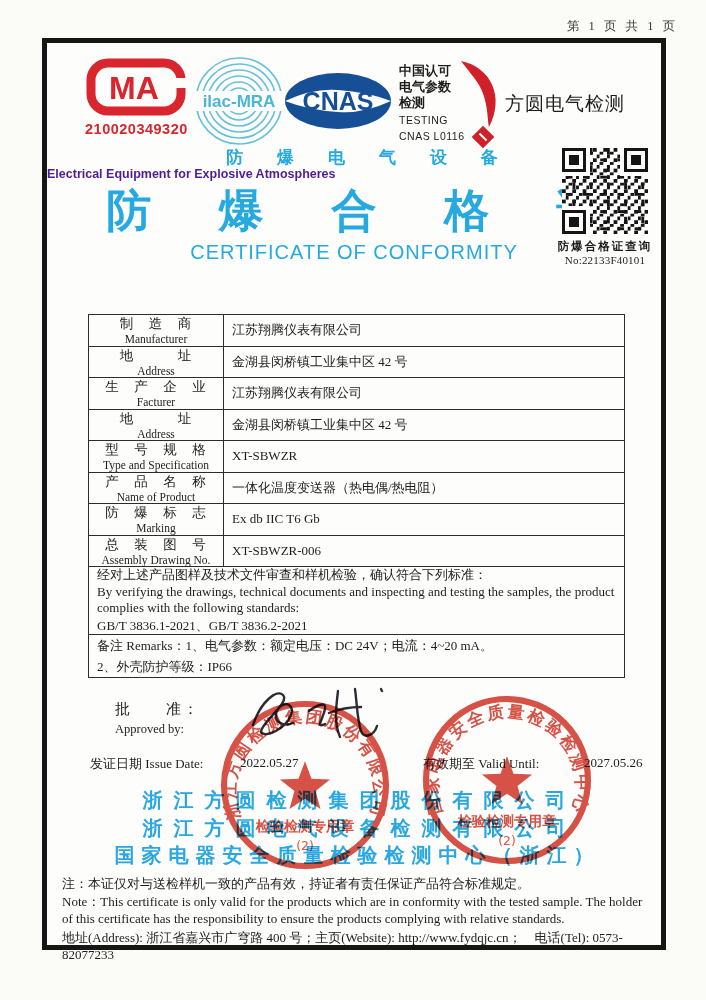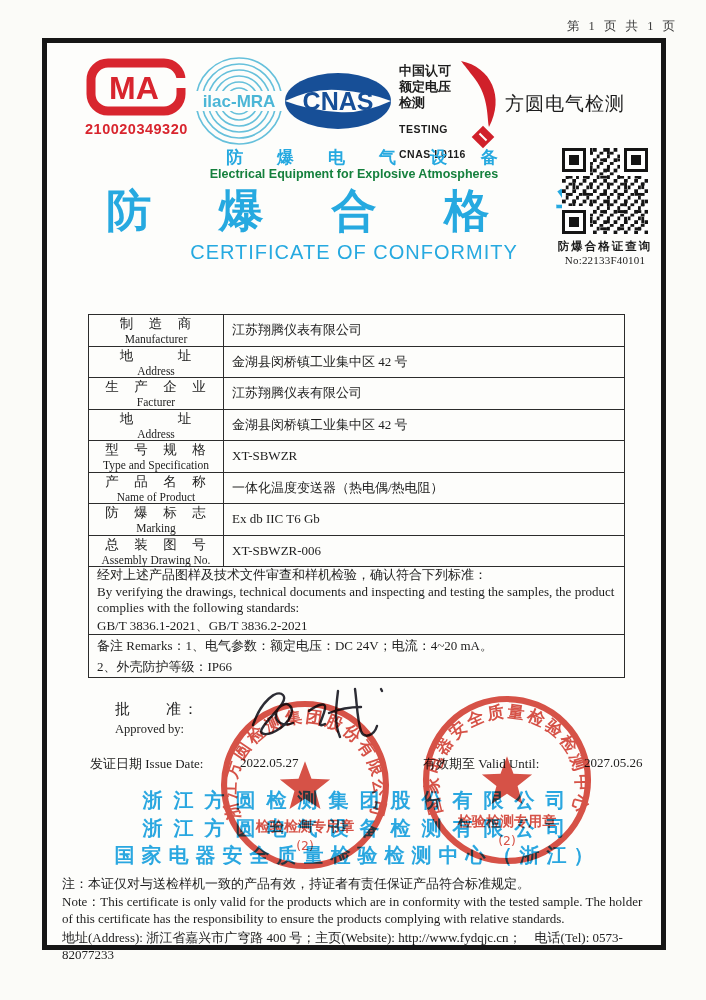--- a/index.html
+++ b/index.html
@@ -13,25 +13,25 @@
   .page-no{position:absolute;top:18px;right:28px;font-size:12.5px;letter-spacing:3px;color:#3a3a3a;}
   .frame{position:absolute;left:42px;top:38px;width:614px;height:902px;border:5px solid #161616;background:#fdfdfb;}
 
   
   .logos{position:absolute;left:0;top:12px;width:100%;height:100px;}
   .cma{position:absolute;left:38px;top:3px;width:102px;text-align:center;}
   .cma-num{color:#d8252e;font-weight:bold;font-size:14.5px;font-family:"Liberation Sans",sans-serif;letter-spacing:.5px;margin-top:1px;}
   .ilac{position:absolute;left:146px;top:0px;}
   .cnas{position:absolute;left:236px;top:16px;}
   .cnas-side{position:absolute;left:352px;top:8px;font-size:13px;line-height:16px;font-weight:bold;}
-  .cnas-side .en{font-family:"Liberation Sans",sans-serif;font-size:10.5px;line-height:12.5px;font-weight:bold;margin-top:12px;letter-spacing:.5px;}
+  .cnas-side .en{font-family:"Liberation Sans",sans-serif;font-size:10.5px;line-height:12.5px;font-weight:normal;margin-top:3px;letter-spacing:.5px;}
   .fy-logo{position:absolute;left:400px;top:2px;}
   .fy-label{position:absolute;left:458px;top:36px;font-size:19px;font-weight:normal;letter-spacing:1px;}
   .t-zh{position:absolute;top:103px;left:8px;width:100%;text-align:center;font-size:17px;font-weight:bold;letter-spacing:14px;text-indent:14px;color:#26a9e0;font-family:"DejaVu Sans","Liberation Sans",sans-serif;}
-  .t-en{position:absolute;top:124px;left:0;width:100%;text-align:center;font-size:12.5px;font-weight:bold;color:#15803d;font-family:"Liberation Sans",sans-serif;}
+  .t-en{position:absolute;top:124px;left:0;width:100%;font-size:12.5px;font-weight:bold;color:#4c1d95;font-family:"Liberation Sans",sans-serif;}
   .t-big{position:absolute;top:138px;left:0;width:100%;text-align:center;font-size:45px;font-weight:bold;letter-spacing:26px;text-indent:26px;color:#26a9e0;font-family:"DejaVu Sans","Liberation Sans",sans-serif;}
   .t-cert{position:absolute;top:198px;left:0;width:100%;text-align:center;font-size:20px;color:#26a9e0;letter-spacing:1px;font-family:"Liberation Sans",sans-serif;}
   .qr-wrap{position:absolute;left:508px;top:105px;width:100px;text-align:center;}
   .qr-cap{font-size:11.5px;font-weight:bold;letter-spacing:2px;margin-top:1px;}
   .qr-no{font-size:11px;letter-spacing:.2px;}
 
   
   .certline{position:absolute;top:238px;left:15px;right:12px;font-size:13.5px;}
   .certline .rep{position:absolute;left:323px;top:0;}
   .certline b{font-weight:bold;}
@@ -111,21 +111,21 @@
 
     <div class="cnas">
       <svg width="110" height="60" viewBox="0 0 110 60">
         <ellipse cx="55" cy="30" rx="53" ry="28" fill="#174f97"></ellipse>
         <path d="M2,30 Q30,17 55,19 Q85,21 108,30 Q80,43 55,41 Q25,39 2,30 Z" fill="#fdfdfb"></path>
         <text x="55" y="39" text-anchor="middle" font-family="Liberation Sans,sans-serif" font-size="25" font-weight="bold" fill="#174f97">CNAS</text>
       </svg>
     </div>
     <div class="cnas-side">
       <div>中国认可</div>
-      <div>额定电压</div>
+      <div>电气参数</div>
       <div>检测</div>
       <div class="en">TESTING</div>
       <div class="en">CNAS L0116</div>
     </div>
 
     <div class="fy-logo">
       <svg width="58" height="95" viewBox="0 0 58 95">
         <path d="M14,4 C44,10 58,40 42,70 C40,62 42,40 28,22 C22,14 17,8 14,4 Z" fill="#d0202a"></path>
         <g transform="rotate(45 36 80)">
           <rect x="28" y="72" width="16" height="16" fill="#d0202a"></rect>

